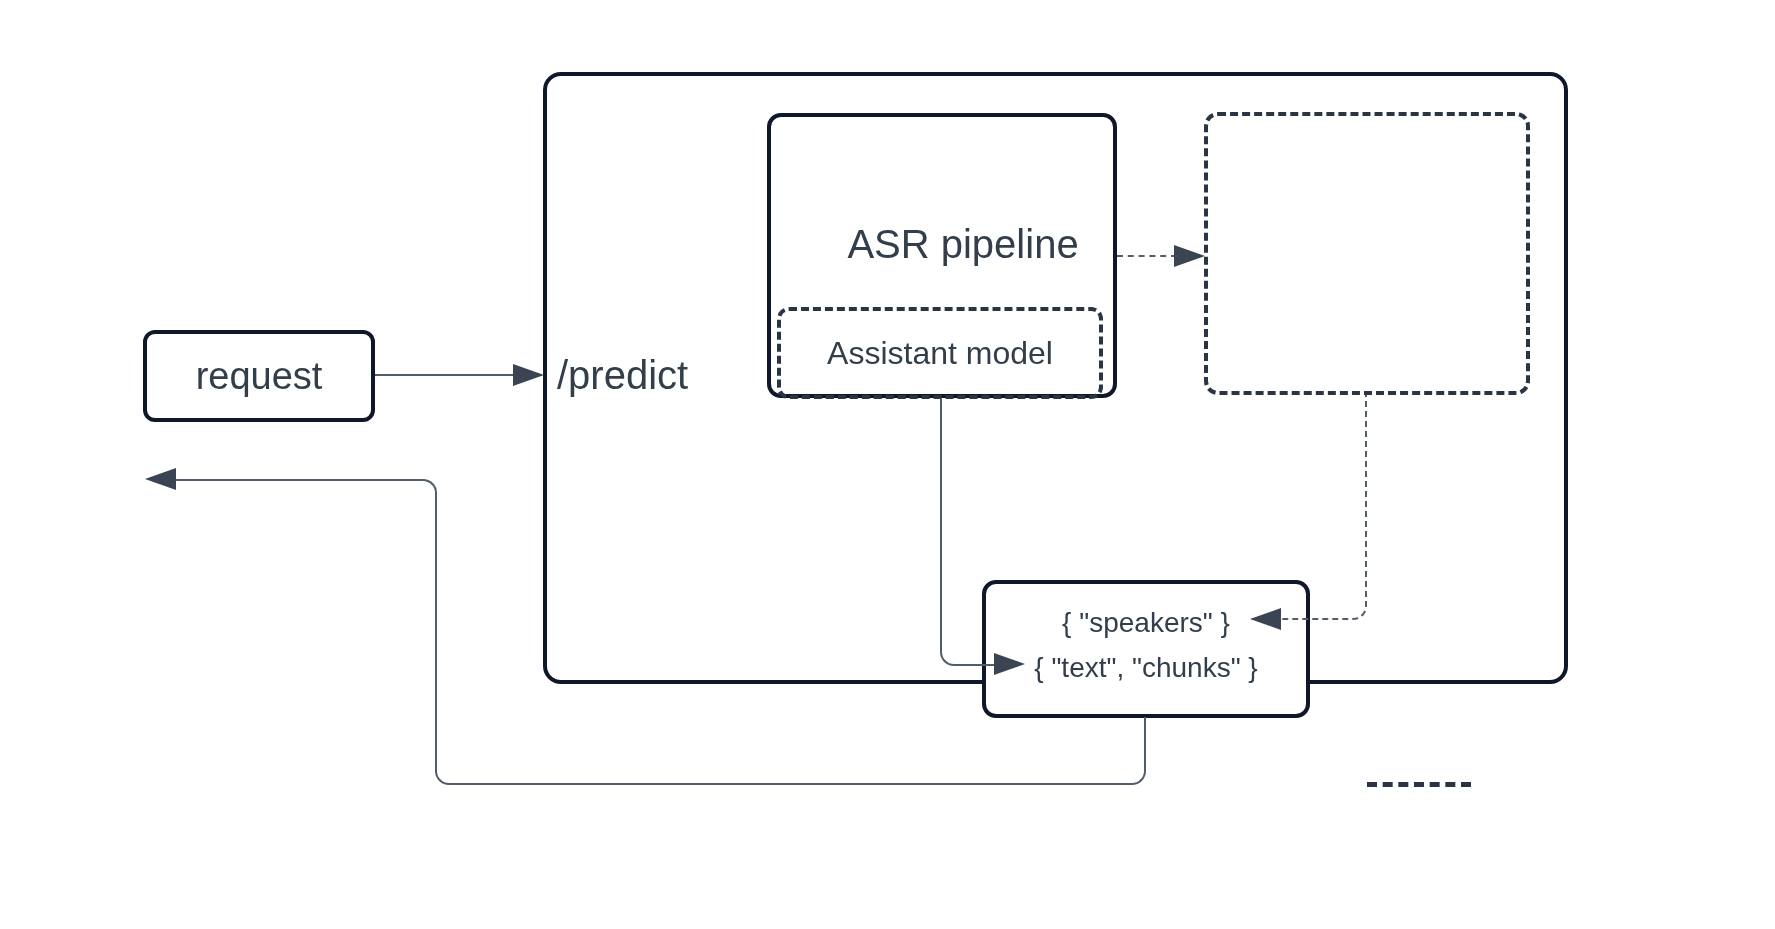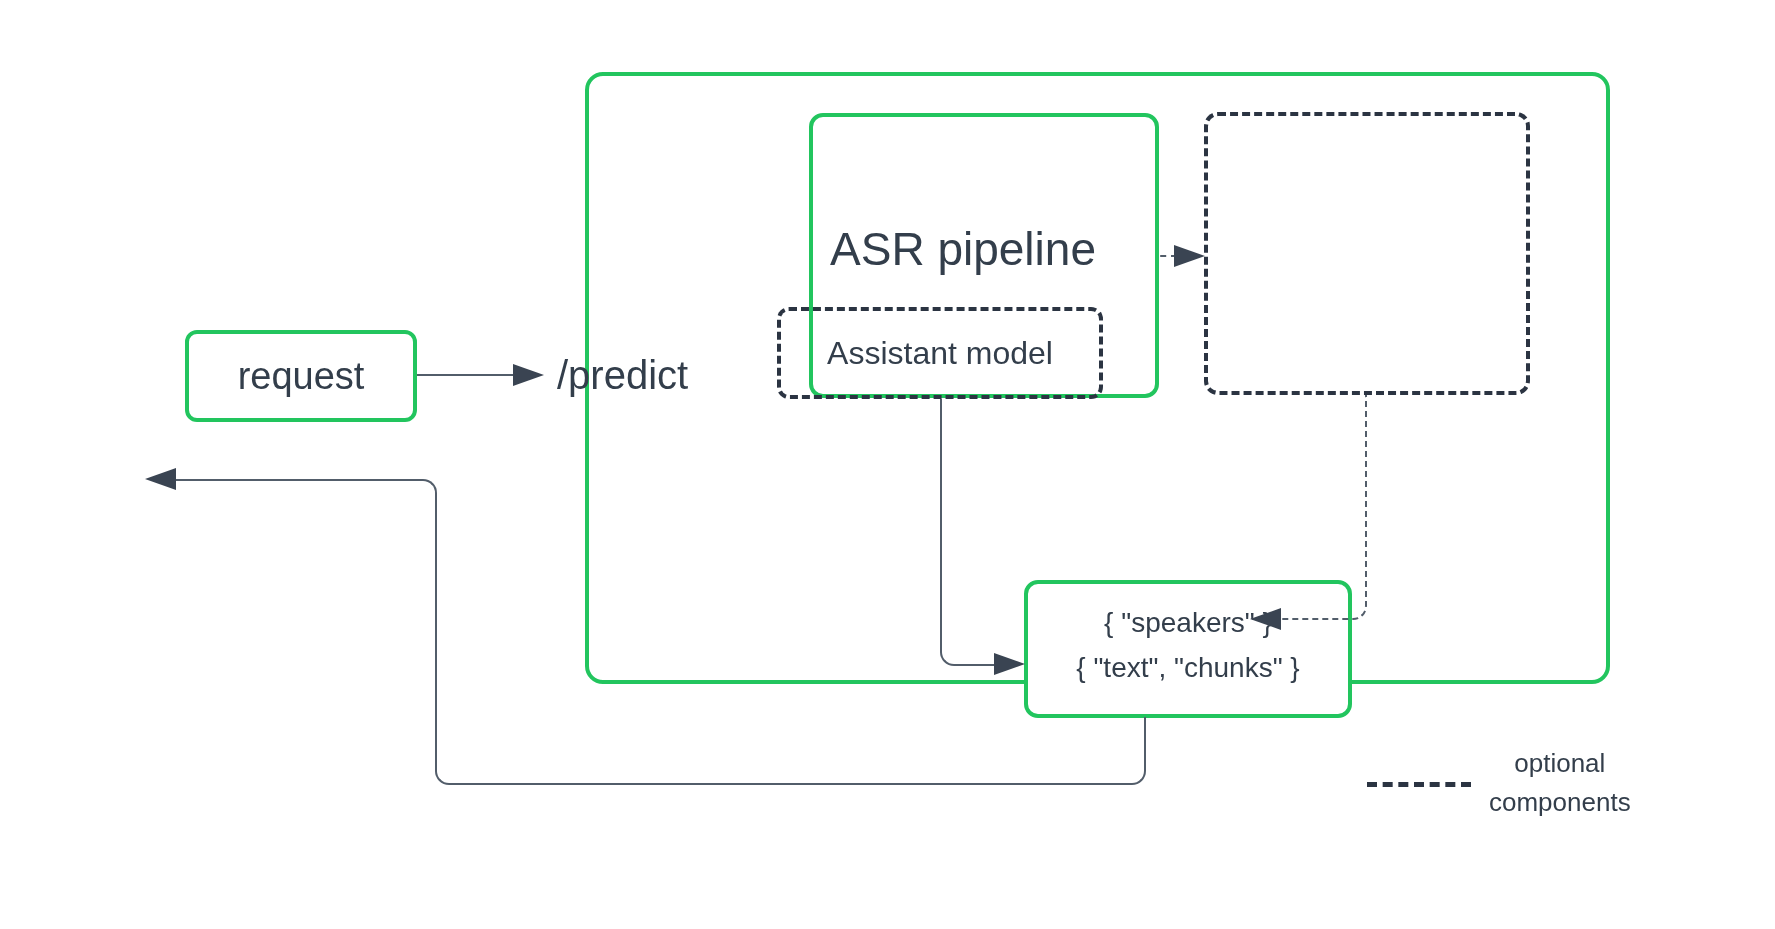--- a/index.html
+++ b/index.html
@@ -1,42 +1,42 @@
 <!DOCTYPE html>
 <html><head>
 <meta charset="utf-8">
 <style>
   html,body{margin:0;padding:0;background:#ffffff;}
   .canvas{
     position:relative;width:1775px;height:929px;background:#ffffff;overflow:hidden;
     font-family:"Liberation Sans", sans-serif;color:#333e4b;
   }
   .box{position:absolute;box-sizing:border-box;background:#ffffff;}
-  .solid-box{border:4px solid #22c55e;margin-left:42px;}
+  .solid-box{border:4px solid #0f172a;}
   .dashed-box{border:4px dashed #2b3442;}
   .label{position:absolute;color:#333e4b;text-align:center;}
   .center{display:flex;align-items:center;justify-content:center;text-align:center;}
   .line{position:absolute;box-sizing:border-box;}
   .conn{position:absolute;box-sizing:border-box;z-index:5;}
   .tri{position:absolute;width:0;height:0;z-index:6;}
   .tri-right{border-top:11px solid transparent;border-bottom:11px solid transparent;border-left:31px solid #3a4452;}
   .tri-left{border-top:11px solid transparent;border-bottom:11px solid transparent;border-right:31px solid #3a4452;}
 
   
   .request-box{left:143px;top:330px;width:232px;height:92px;border-radius:12px;z-index:2;}
   .request-label{font-size:38px;width:100%;height:100%;}
 
   .arrow1-line{left:375px;top:374px;width:140px;border-top:2.5px solid #525d6a;}
   .arrow1-head{left:513px;top:364px;}
 
   .outer-box{left:543px;top:72px;width:1025px;height:612px;border-radius:18px;background:transparent;z-index:1;}
   .predict-label{left:557px;top:353px;font-size:40px;z-index:2;}
 
   .asr-box{left:767px;top:113px;width:350px;height:285px;border-radius:14px;z-index:2;}
-  .asr-label{left:767px;top:222px;width:392px;font-size:46px;text-align:center;z-index:3;}
+  .asr-label{left:767px;top:222px;width:392px;font-size:40px;text-align:center;z-index:3;}
 
   .assistant-box{left:777px;top:307px;width:326px;height:92px;border-radius:12px;z-index:3;background:transparent;}
   .assistant-label{font-size:32px;width:100%;height:100%;}
 
   .diar-box{left:1204px;top:112px;width:326px;height:283px;border-radius:14px;z-index:2;background:transparent;}
   .diar-label{left:1204px;top:198px;width:326px;font-size:40px;line-height:48px;text-align:center;z-index:3;}
 
   .arrow2-line{left:1117px;top:255px;width:60px;border-top:2.5px dashed #525d6a;}
   .arrow2-head{left:1174px;top:245px;}
 
@@ -96,18 +96,14 @@
 
   <div class="conn diar-down"></div>
   <div class="tri tri-left arrow4-head"></div>
 
   <div class="conn ret-r1"></div>
   <div class="conn ret-r2"></div>
   <div class="conn ret-r3"></div>
   <div class="tri tri-left ret-head"></div>
 
   <div class="legend-dash"></div>
-  <div class="label legend-text">
-    <div>optional</div>
-    <div>components</div>
-  </div>
 
 </div>
 
 </body></html>

